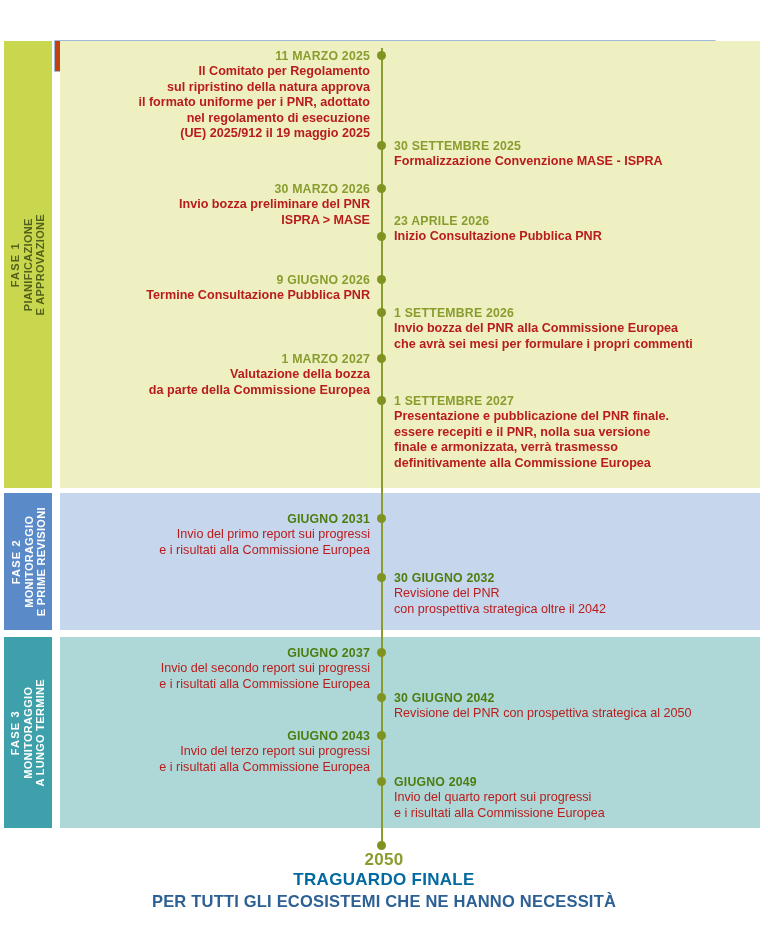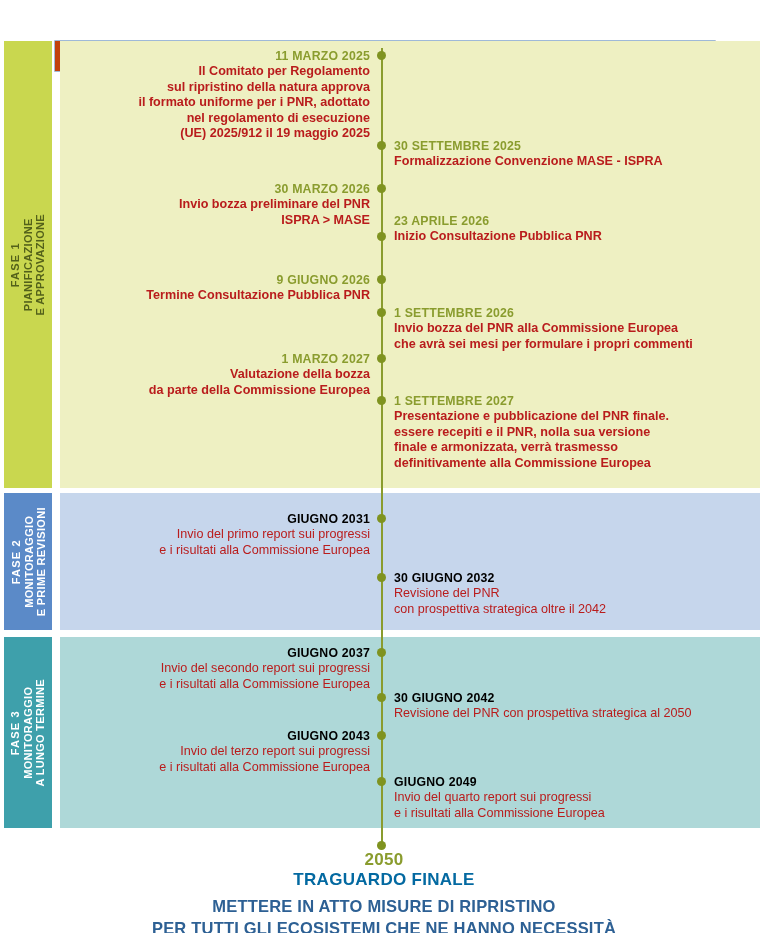--- a/index.html
+++ b/index.html
@@ -131,21 +131,21 @@
     color: #b91c1c;
     font-weight: bold;
     font-size: 12.6px;
     line-height: 15.5px;
     margin-top: 0px;
   }
   .ms-desc div { white-space: nowrap; }
 
   
   .phase2 .ms-desc, .phase3 .ms-desc { font-weight: normal; font-size: 12.6px; }
-  .phase2 .ms-date, .phase3 .ms-date { color: #000000; }
+  .phase2 .ms-date, .phase3 .ms-date { color: #4d7c0f; }
 
   
   .footer {
     position: absolute;
     left: 0;
     top: 850px;
     width: 768px;
     text-align: center;
   }
   .footer-year {
@@ -325,15 +325,14 @@
         <div>Invio del quarto report sui progressi</div>
         <div>e i risultati alla Commissione Europea</div>
       </div>
     </div>
     <div class="dot" style="top: 841px; background: rgb(127, 147, 32);"></div>
   </div>
 
 <div class="footer">
   <div class="footer-year">2050</div>
   <div class="footer-goal">TRAGUARDO FINALE</div>
-  <div class="footer-line">METTERE IN ATTO MISURE DI RIPRISTINO</div>
   <div class="footer-line" style="margin-top:0">PER TUTTI GLI ECOSISTEMI CHE NE HANNO NECESSITÀ</div>
 </div>
 
 </body></html>

